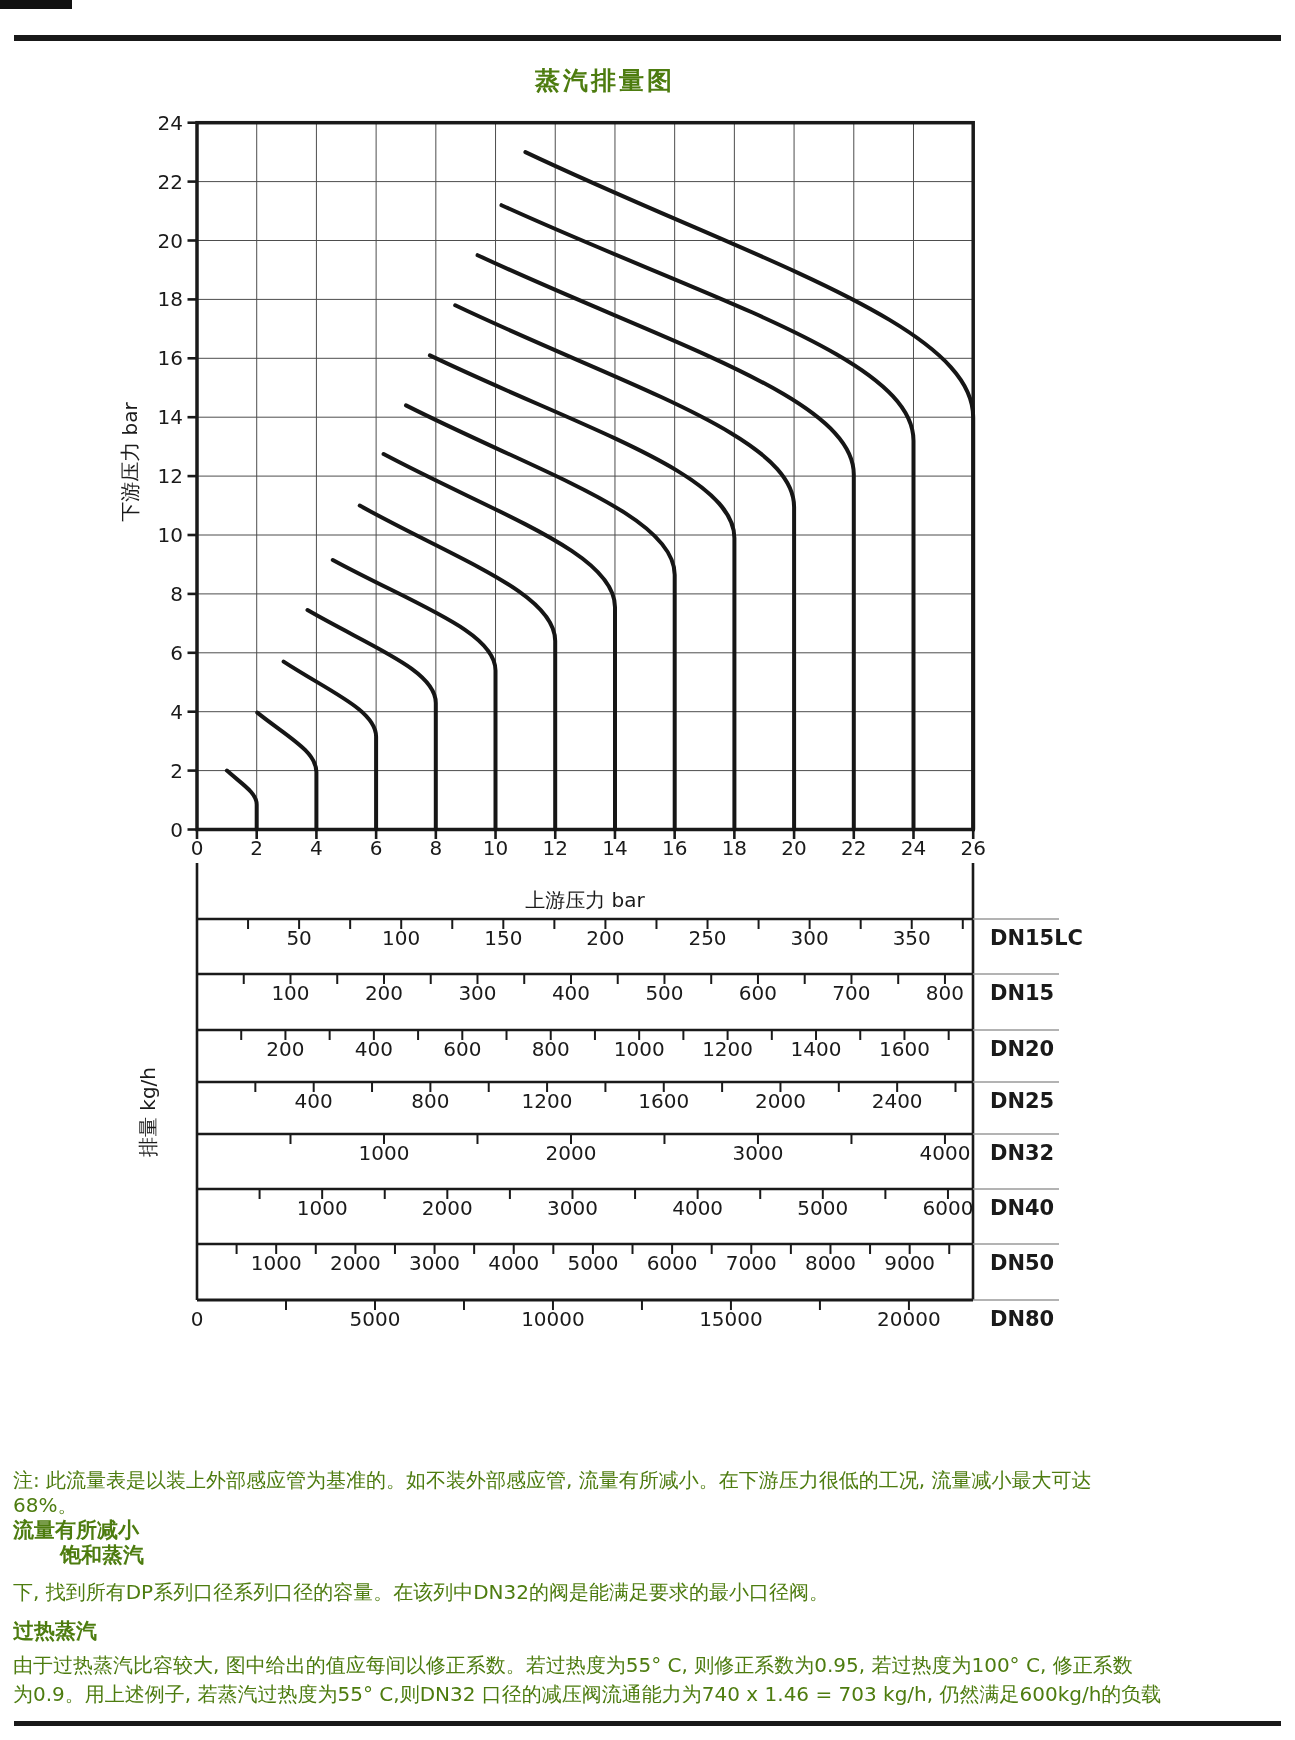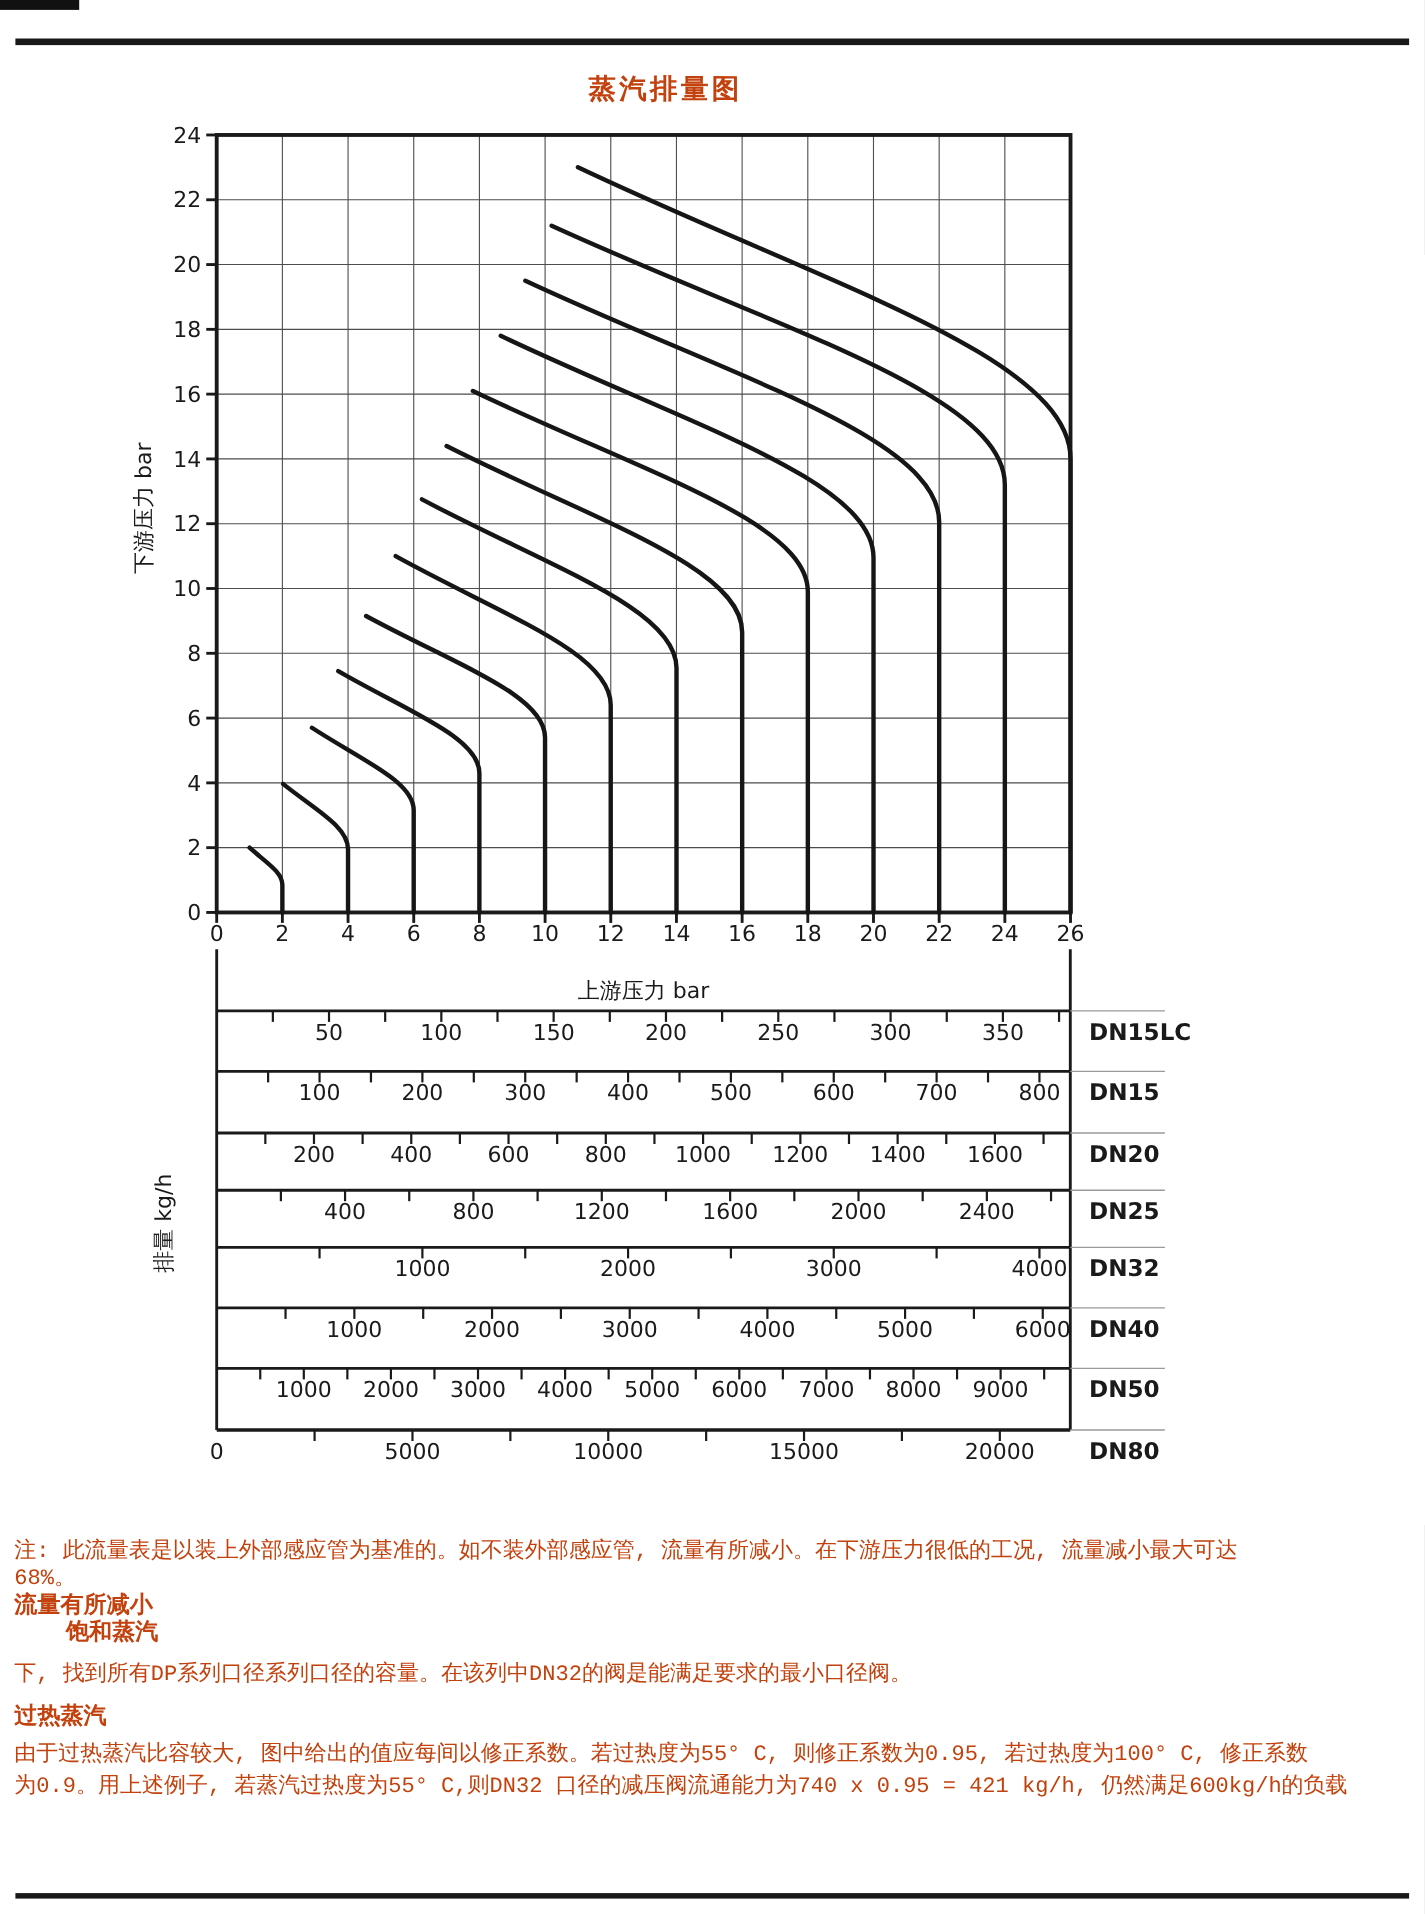--- a/index.html
+++ b/index.html
@@ -1,29 +1,29 @@
 <!DOCTYPE html>
 <html><head>
 <meta charset="utf-8">
 <style>
   html,body{margin:0;padding:0;background:#e8e8e8;}
   #page{
     position:relative; width:1295px; height:1740px; background:#ffffff;
-    font-family:"DejaVu Sans","Liberation Sans",sans-serif; color:#c2410c;
+    font-family:"DejaVu Sans","Liberation Sans",sans-serif; color:#4d7c0f;
     overflow:hidden; margin:0 auto;
   }
   .hrule{position:absolute; background:#191919;}
   #corner-fragment{position:absolute; left:0; top:0; width:72px; height:9px; background:#111;}
   #chart-title{
     position:absolute; left:0; top:64px; width:1210px; text-align:center;
     font-size:25px; font-weight:bold; letter-spacing:3px;
   }
   #diagram{position:absolute; left:0; top:0;}
   #textblock{
-    position:absolute; left:13px; top:1398px; width:1270px; font-size:20px;font-family:Liberation Mono, monospace;
+    position:absolute; left:13px; top:1468px; width:1270px; font-size:20px;
   }
   .tb-line{line-height:25px; white-space:nowrap;}
   .tb-head{font-weight:bold; font-size:21px;}
   .lh29 .tb-line{line-height:29px;}
 </style>
 </head>
 <body>
 
 <div id="page">
   <div id="corner-fragment"></div>
@@ -353,18 +353,18 @@
         <div class="tb-line tb-head">饱和蒸汽</div>
       </div>
       <div style="margin-top: 12px;">
         <div class="tb-line">下, 找到所有DP系列口径系列口径的容量。在该列中DN32的阀是能满足要求的最小口径阀。</div>
       </div>
       <div style="margin-top: 14px;">
         <div class="tb-line tb-head">过热蒸汽</div>
       </div>
       <div class="lh29" style="margin-top: 7px;">
         <div class="tb-line">由于过热蒸汽比容较大, 图中给出的值应每间以修正系数。若过热度为55° C, 则修正系数为0.95, 若过热度为100° C, 修正系数</div>
-        <div class="tb-line">为0.9。用上述例子, 若蒸汽过热度为55° C,则DN32 口径的减压阀流通能力为740 x 0.95 = 421 kg/h, 仍然满足600kg/h的负载</div>
+        <div class="tb-line">为0.9。用上述例子, 若蒸汽过热度为55° C,则DN32 口径的减压阀流通能力为740 x 1.46 = 703 kg/h, 仍然满足600kg/h的负载</div>
       </div>
     </div>
 
   <div class="hrule" style="left:14px; top:1721px; width:1267px; height:5px;"></div>
 </div>
 
 </body></html>

